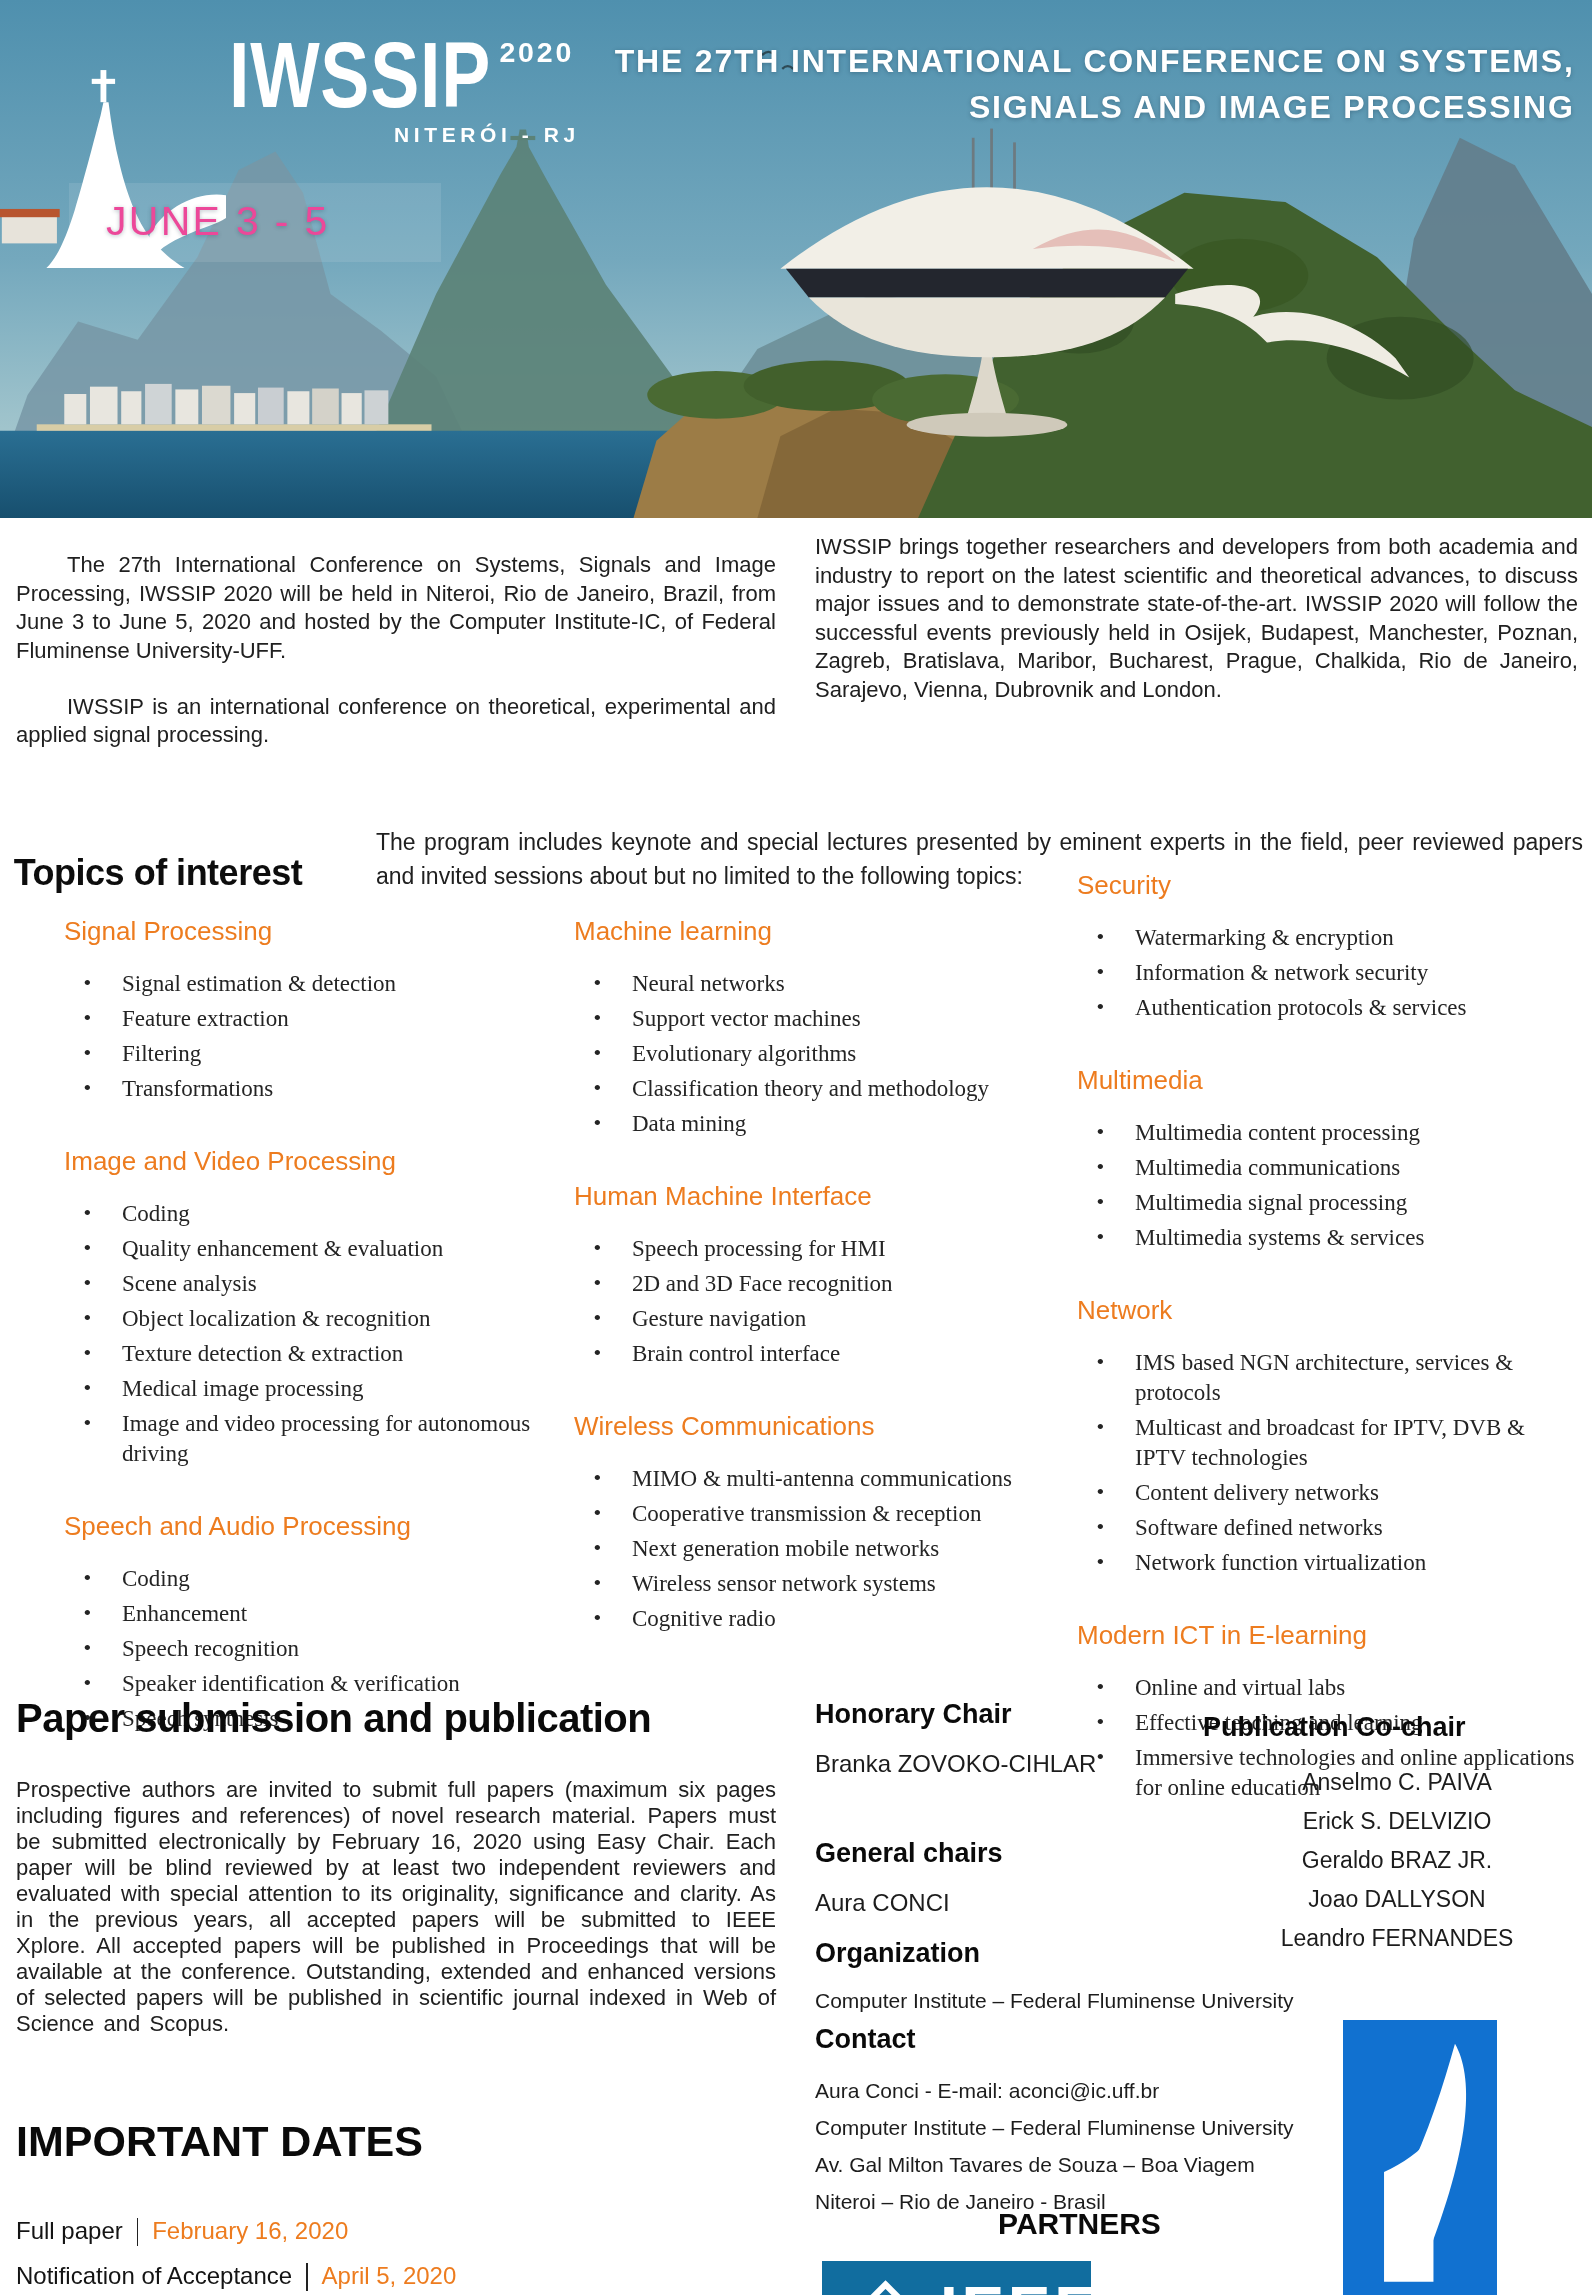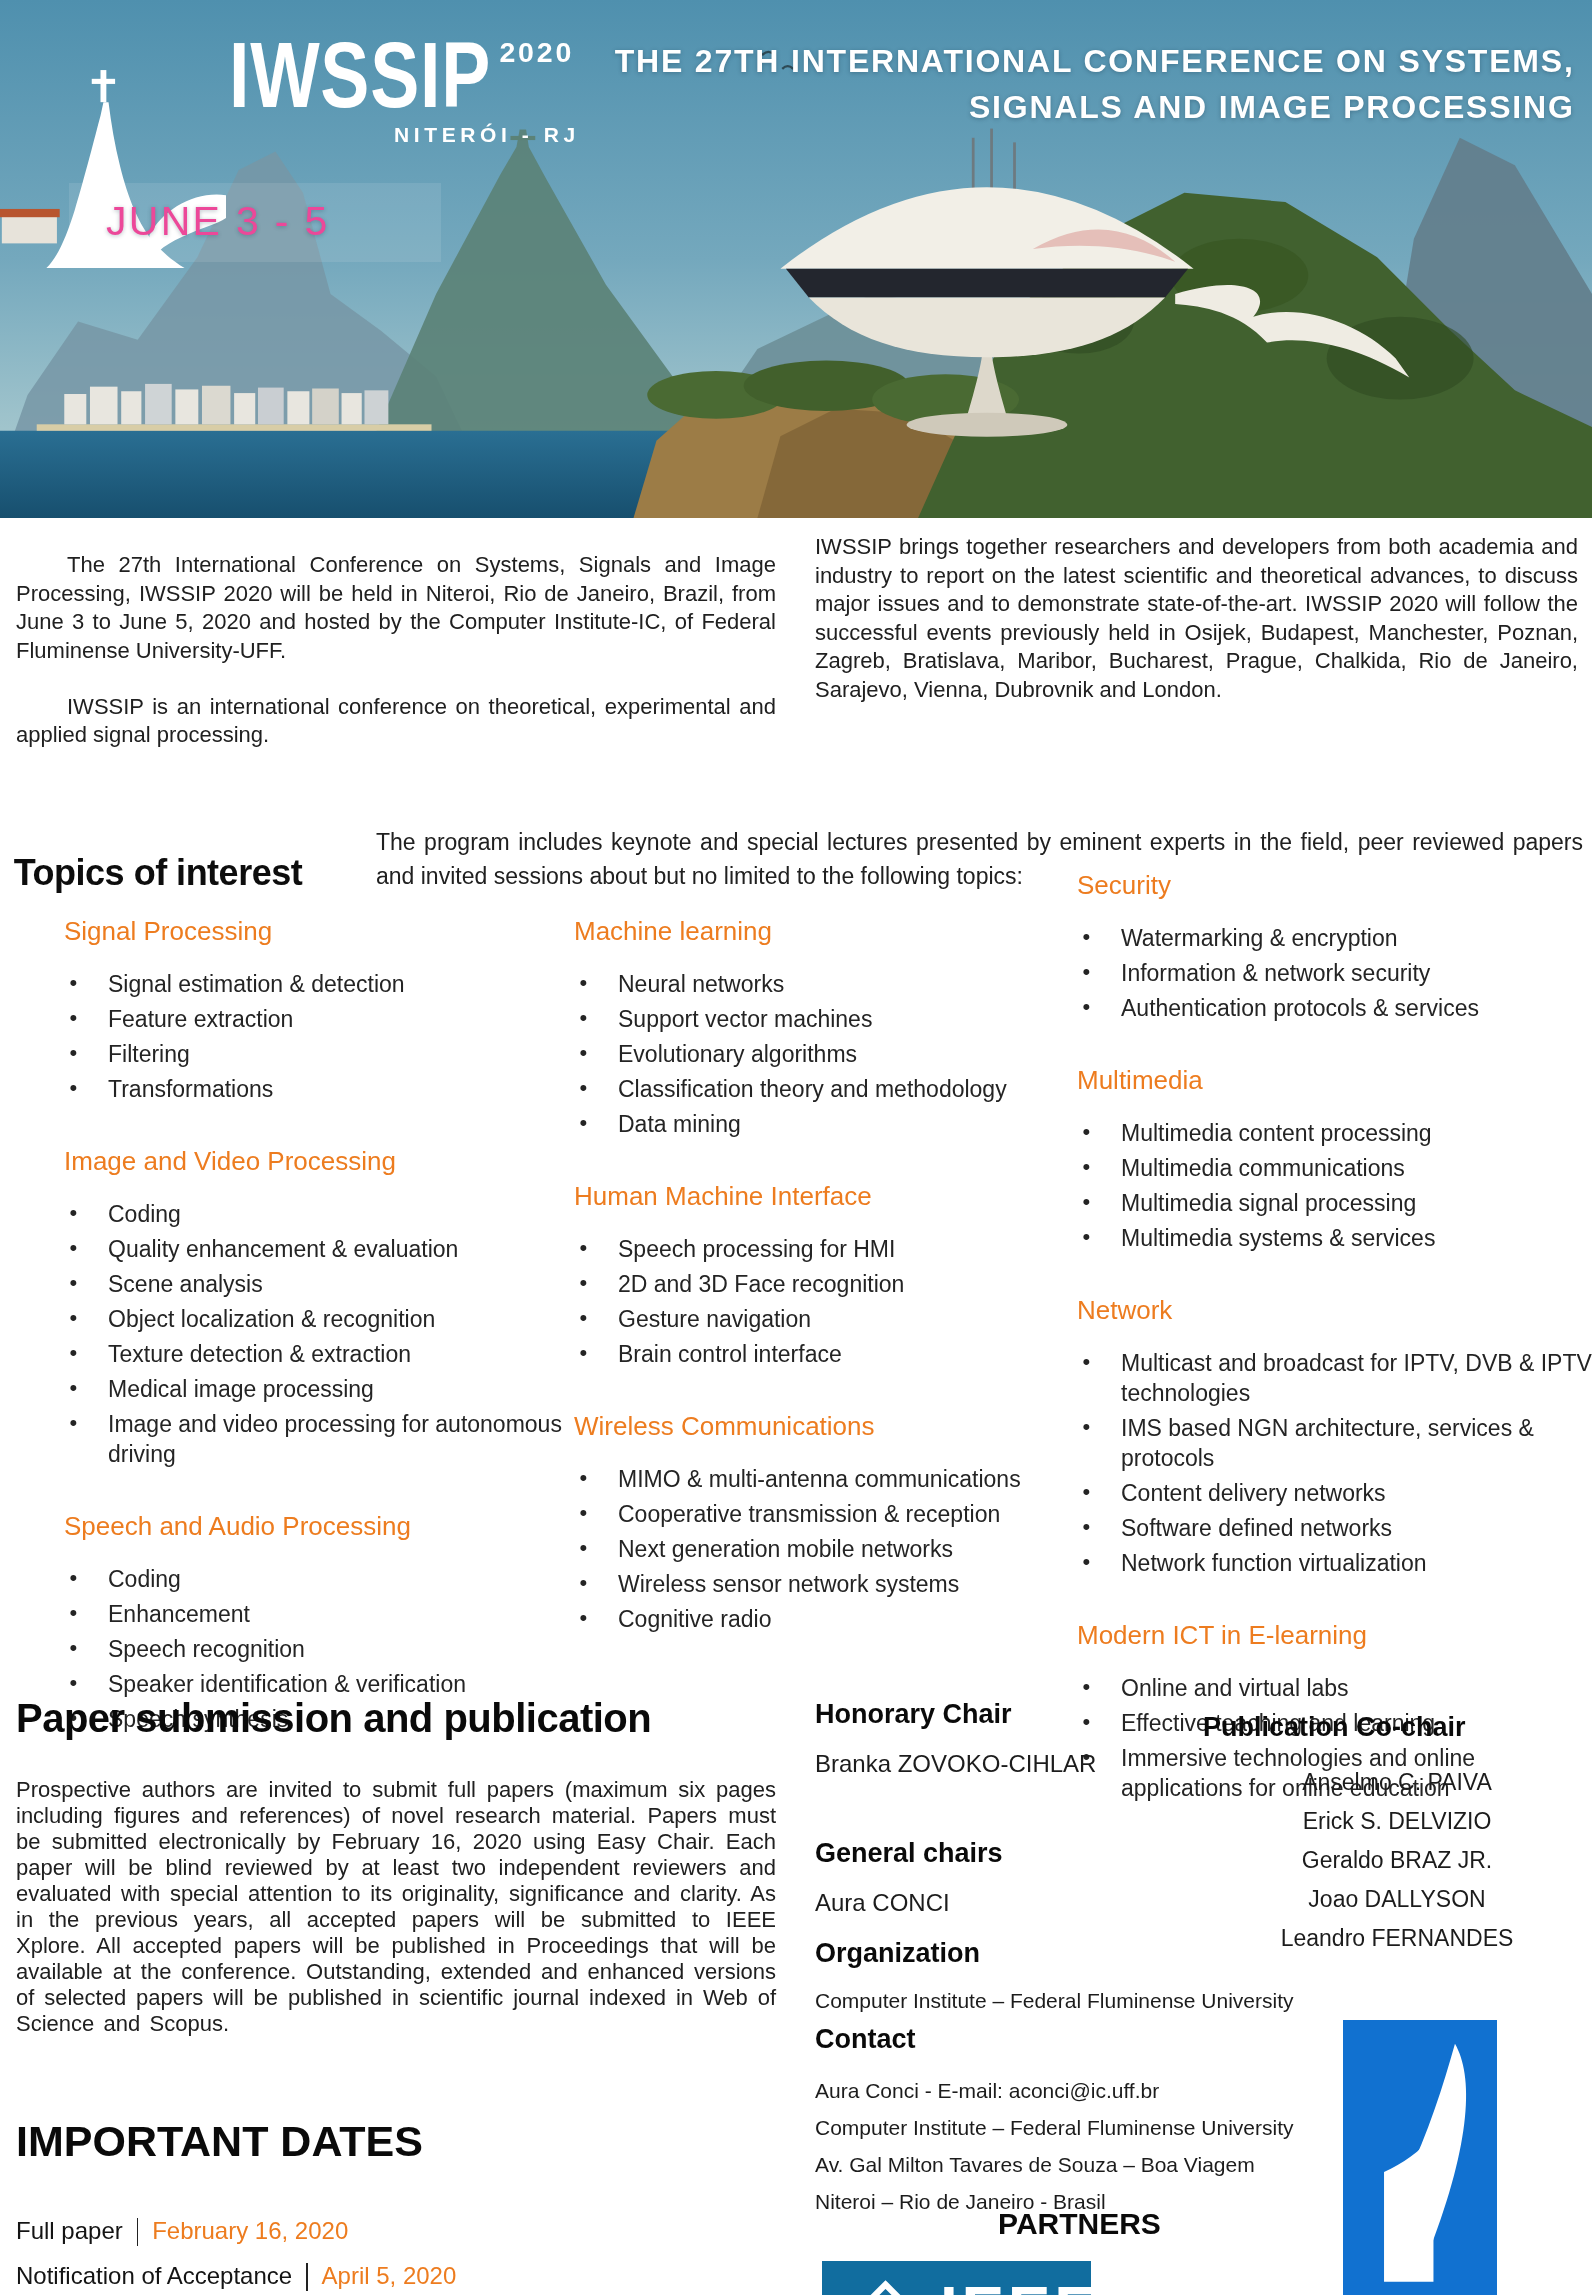--- a/index.html
+++ b/index.html
@@ -48,21 +48,21 @@
     font-size:23px; line-height:34px; text-align:justify; color:#202020;
   }
   .tcol { position:absolute; }
   .tcol1 { left:64px;  top:916px; width:512px; }
   .tcol2 { left:574px; top:916px; width:480px; }
   .tcol3 { left:1077px; top:870px; width:515px; }
   .topic-group h3 {
     font-size:26px; font-weight:400; color:#ED7C1F; margin:42px 0 22px 0; letter-spacing:0;
   }
   .topic-group:first-child h3 { margin-top:0; }
-  .topic-group ul { list-style:none; margin:0; padding:0; }
+  .topic-group ul { list-style:none; margin:14px; padding:0;font-family:Liberation Serif, serif; }
   .topic-group li {
     position:relative; padding-left:44px; font-size:23px; line-height:30px;
     margin-bottom:5px; color:#242424;
   }
   .topic-group li::before { content:"\2022"; position:absolute; left:5.5px; top:-0.9px; font-size:22px; color:#242424; }
 
   
   .submission { position:absolute; left:16px; top:1696px; width:760px; }
   .submission h2 { margin:0 0 36px 0; font-size:40px; letter-spacing:-0.5px; color:#0a0a0a; }
   .submission p { margin:0; font-size:22px; line-height:26px; text-align:justify; word-spacing:3.2px; color:#202020; }
@@ -292,22 +292,22 @@
       <ul>
         <li>Multimedia content processing</li>
         <li>Multimedia communications</li>
         <li>Multimedia signal processing</li>
         <li>Multimedia systems &amp; services</li>
       </ul>
     </div>
     <div class="topic-group">
       <h3>Network</h3>
       <ul>
+        <li>IMS based NGN architecture, services &amp; protocols</li>
         <li>Multicast and broadcast for IPTV, DVB &amp; IPTV technologies</li>
-        <li>IMS based NGN architecture, services &amp; protocols</li>
         <li>Content delivery networks</li>
         <li>Software defined networks</li>
         <li>Network function virtualization</li>
       </ul>
     </div>
     <div class="topic-group">
       <h3>Modern ICT in E-learning</h3>
       <ul>
         <li>Online and virtual labs</li>
         <li>Effective teaching and learning</li>

